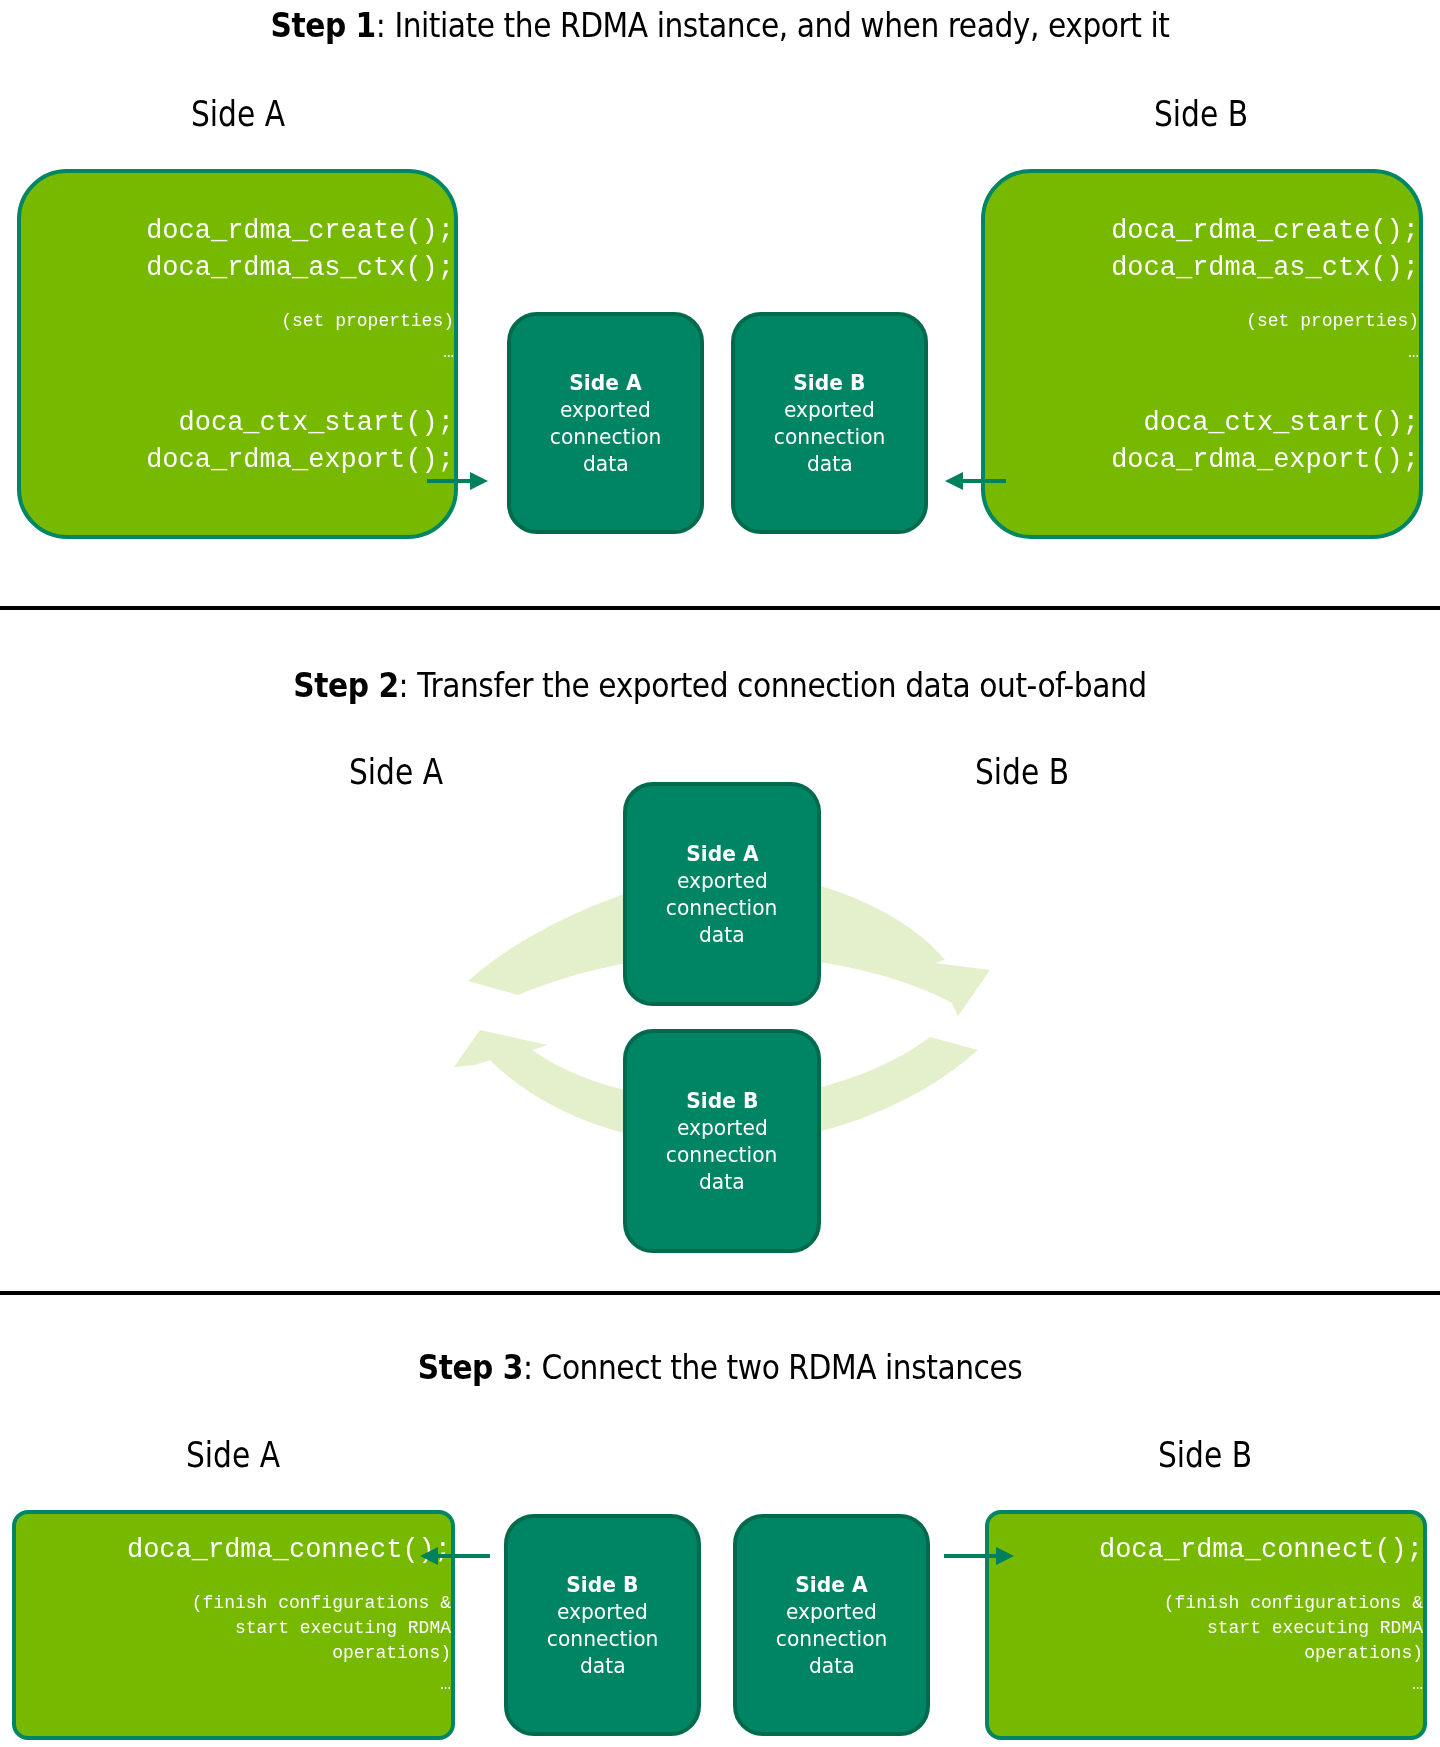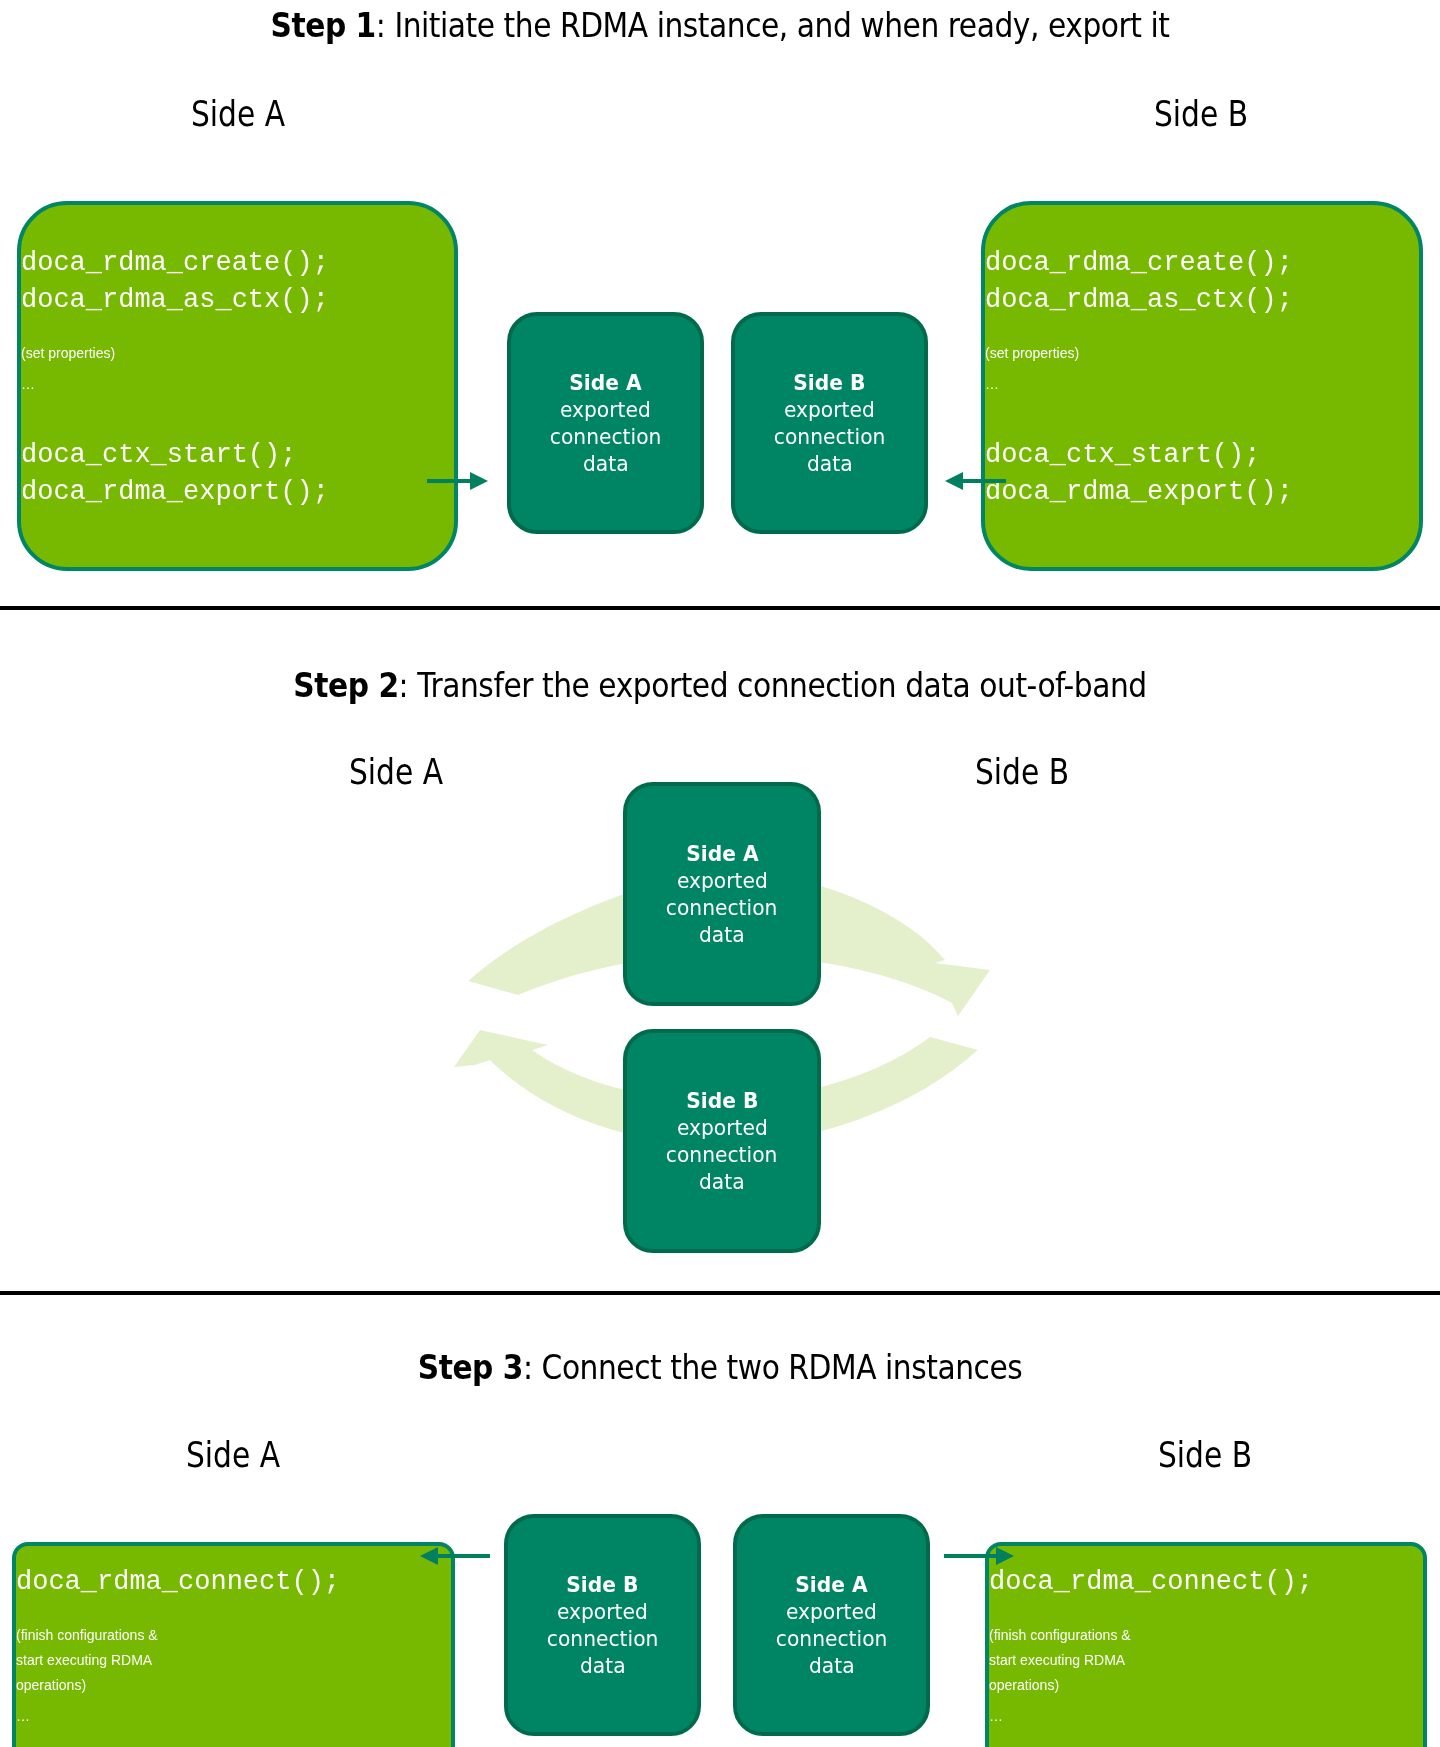--- a/index.html
+++ b/index.html
@@ -1,24 +1,24 @@
 <!DOCTYPE html>
 <html><head>
 <meta charset="utf-8">
 <style>
   html,body{margin:0;padding:0;background:#ffffff;}
   body{width:1440px;height:1747px;position:relative;overflow:hidden;font-family:"DejaVu Sans","Liberation Sans",sans-serif;color:#000;}
   .title{position:absolute;left:0;width:1440px;text-align:center;font-size:33px;font-family:"DejaVu Sans",sans-serif;letter-spacing:-0.5px;transform:scaleX(0.9);}
   .title b{font-weight:bold;}
   .side-label{position:absolute;font-size:35px;font-family:"DejaVu Sans",sans-serif;transform:translateX(-50%) scaleX(0.85);white-space:nowrap;}
   .divider{position:absolute;left:0;width:1440px;height:4px;background:#000;}
-  .code-box{position:absolute;box-sizing:border-box;background:#76b900;border:4px solid #008565;border-radius:50px;color:#fff;text-align:left;margin-top:32px;}
+  .code-box{position:absolute;box-sizing:border-box;background:#76b900;border:4px solid #008565;border-radius:50px;color:#fff;text-align:right;}
   .code-box.small-r{border-radius:16px;}
   .mono{font-family:"Liberation Mono","DejaVu Sans Mono",monospace;font-size:27px;line-height:37px;white-space:pre;}
-  .note{font-family:Liberation Sans, sans-serif;font-size:14px;line-height:25px;white-space:pre;}
+  .note{font-family:Liberation Mono, monospace;font-size:18px;line-height:25px;white-space:pre;}
   .data-box{position:absolute;box-sizing:border-box;background:#008564;border:4px solid #006a4c;border-radius:30px;color:#fff;display:flex;flex-direction:column;align-items:center;justify-content:center;text-align:center;font-family:"DejaVu Sans",sans-serif;font-size:22px;line-height:27px;}
   .data-box .hd{font-weight:bold;}
   .data-box span{display:block;transform:scaleX(0.92);}
   svg.overlay{position:absolute;left:0;top:0;}
 </style>
 </head>
 <body>
 
 <div class="title" style="top:6px;">
   <b>Step 1</b><span>: Initiate the RDMA instance, and when ready, export it</span>

